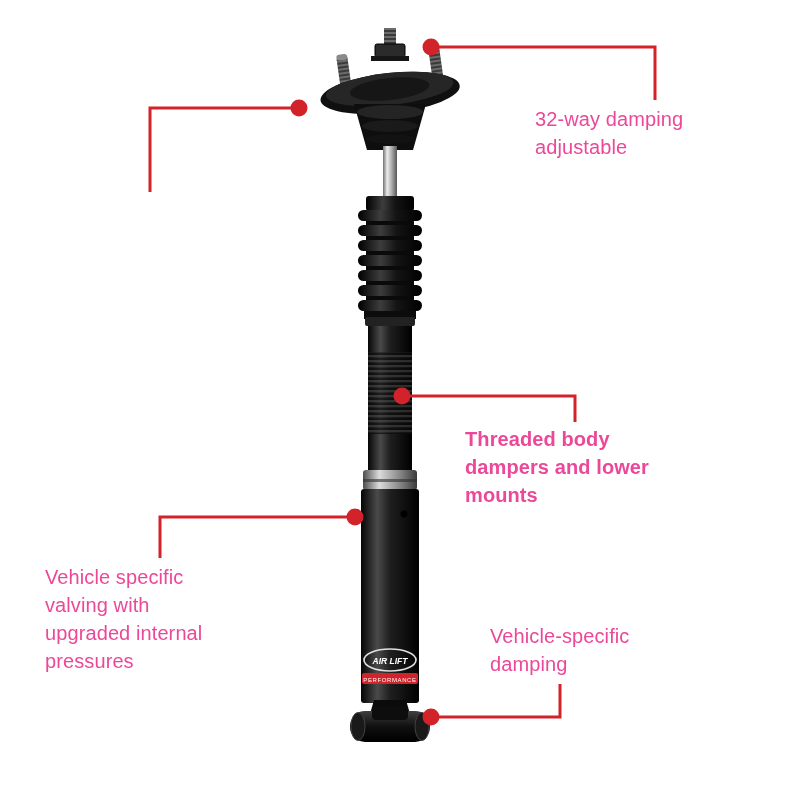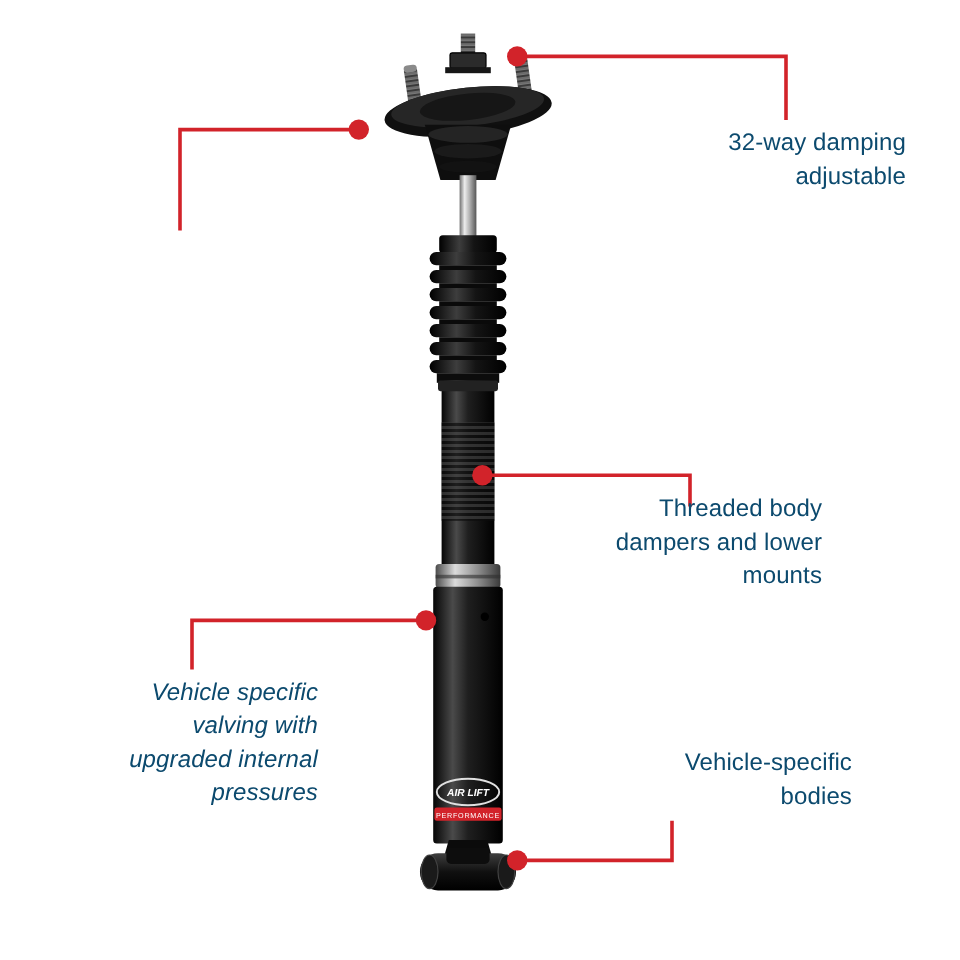--- a/index.html
+++ b/index.html
@@ -7,32 +7,32 @@
     width: 800px; height: 800px;
     background: #ffffff;
     font-family: "Liberation Sans", sans-serif;
     position: relative;
     overflow: hidden;
   }
   .stage { position: absolute; inset: 0; width: 800px; height: 800px; }
   .art { position: absolute; left: 0; top: 0; width: 800px; height: 800px; }
   .callout {
     position: absolute;
-    text-align: right;
-    color: #0c4a6e;
+    text-align: left;
+    color: #ec4899;
     font-size: 20px;
     line-height: 28px;
     font-weight: 500;
     letter-spacing: 0.1px;
   }
   .callout p { margin: 0; white-space: pre-line; }
   #co-damping  { left: 535px; top: 105px; width: 220px; }
   #co-anodized { left:  45px; top: 201px; width: 220px; }
-  #co-threaded { left: 465px; top: 410px; width: 220px; }
-  #co-valving  { left:  45px; top: 563px; width: 220px; font-style: italic; }
+  #co-threaded { left: 465px; top: 425px; width: 220px; font-weight: bold; }
+  #co-valving  { left:  45px; top: 563px; width: 220px; }
   #co-mounts   { left: 490px; top: 622px; width: 220px; }
 </style>
 </head>
 <body>
 
 <div class="stage">
 
   <svg class="art" viewBox="0 0 800 800" xmlns="http://www.w3.org/2000/svg">
     <defs>
       <linearGradient id="gBody" x1="0" y1="0" x2="1" y2="0">
@@ -181,16 +181,16 @@
 
   <div class="callout" id="co-valving">
     <p>Vehicle specific
 valving with
 upgraded internal
 pressures</p>
   </div>
 
   <div class="callout" id="co-mounts">
     <p>Vehicle-specific
-bodies</p>
+damping</p>
   </div>
 
 </div>
 
 </body></html>

